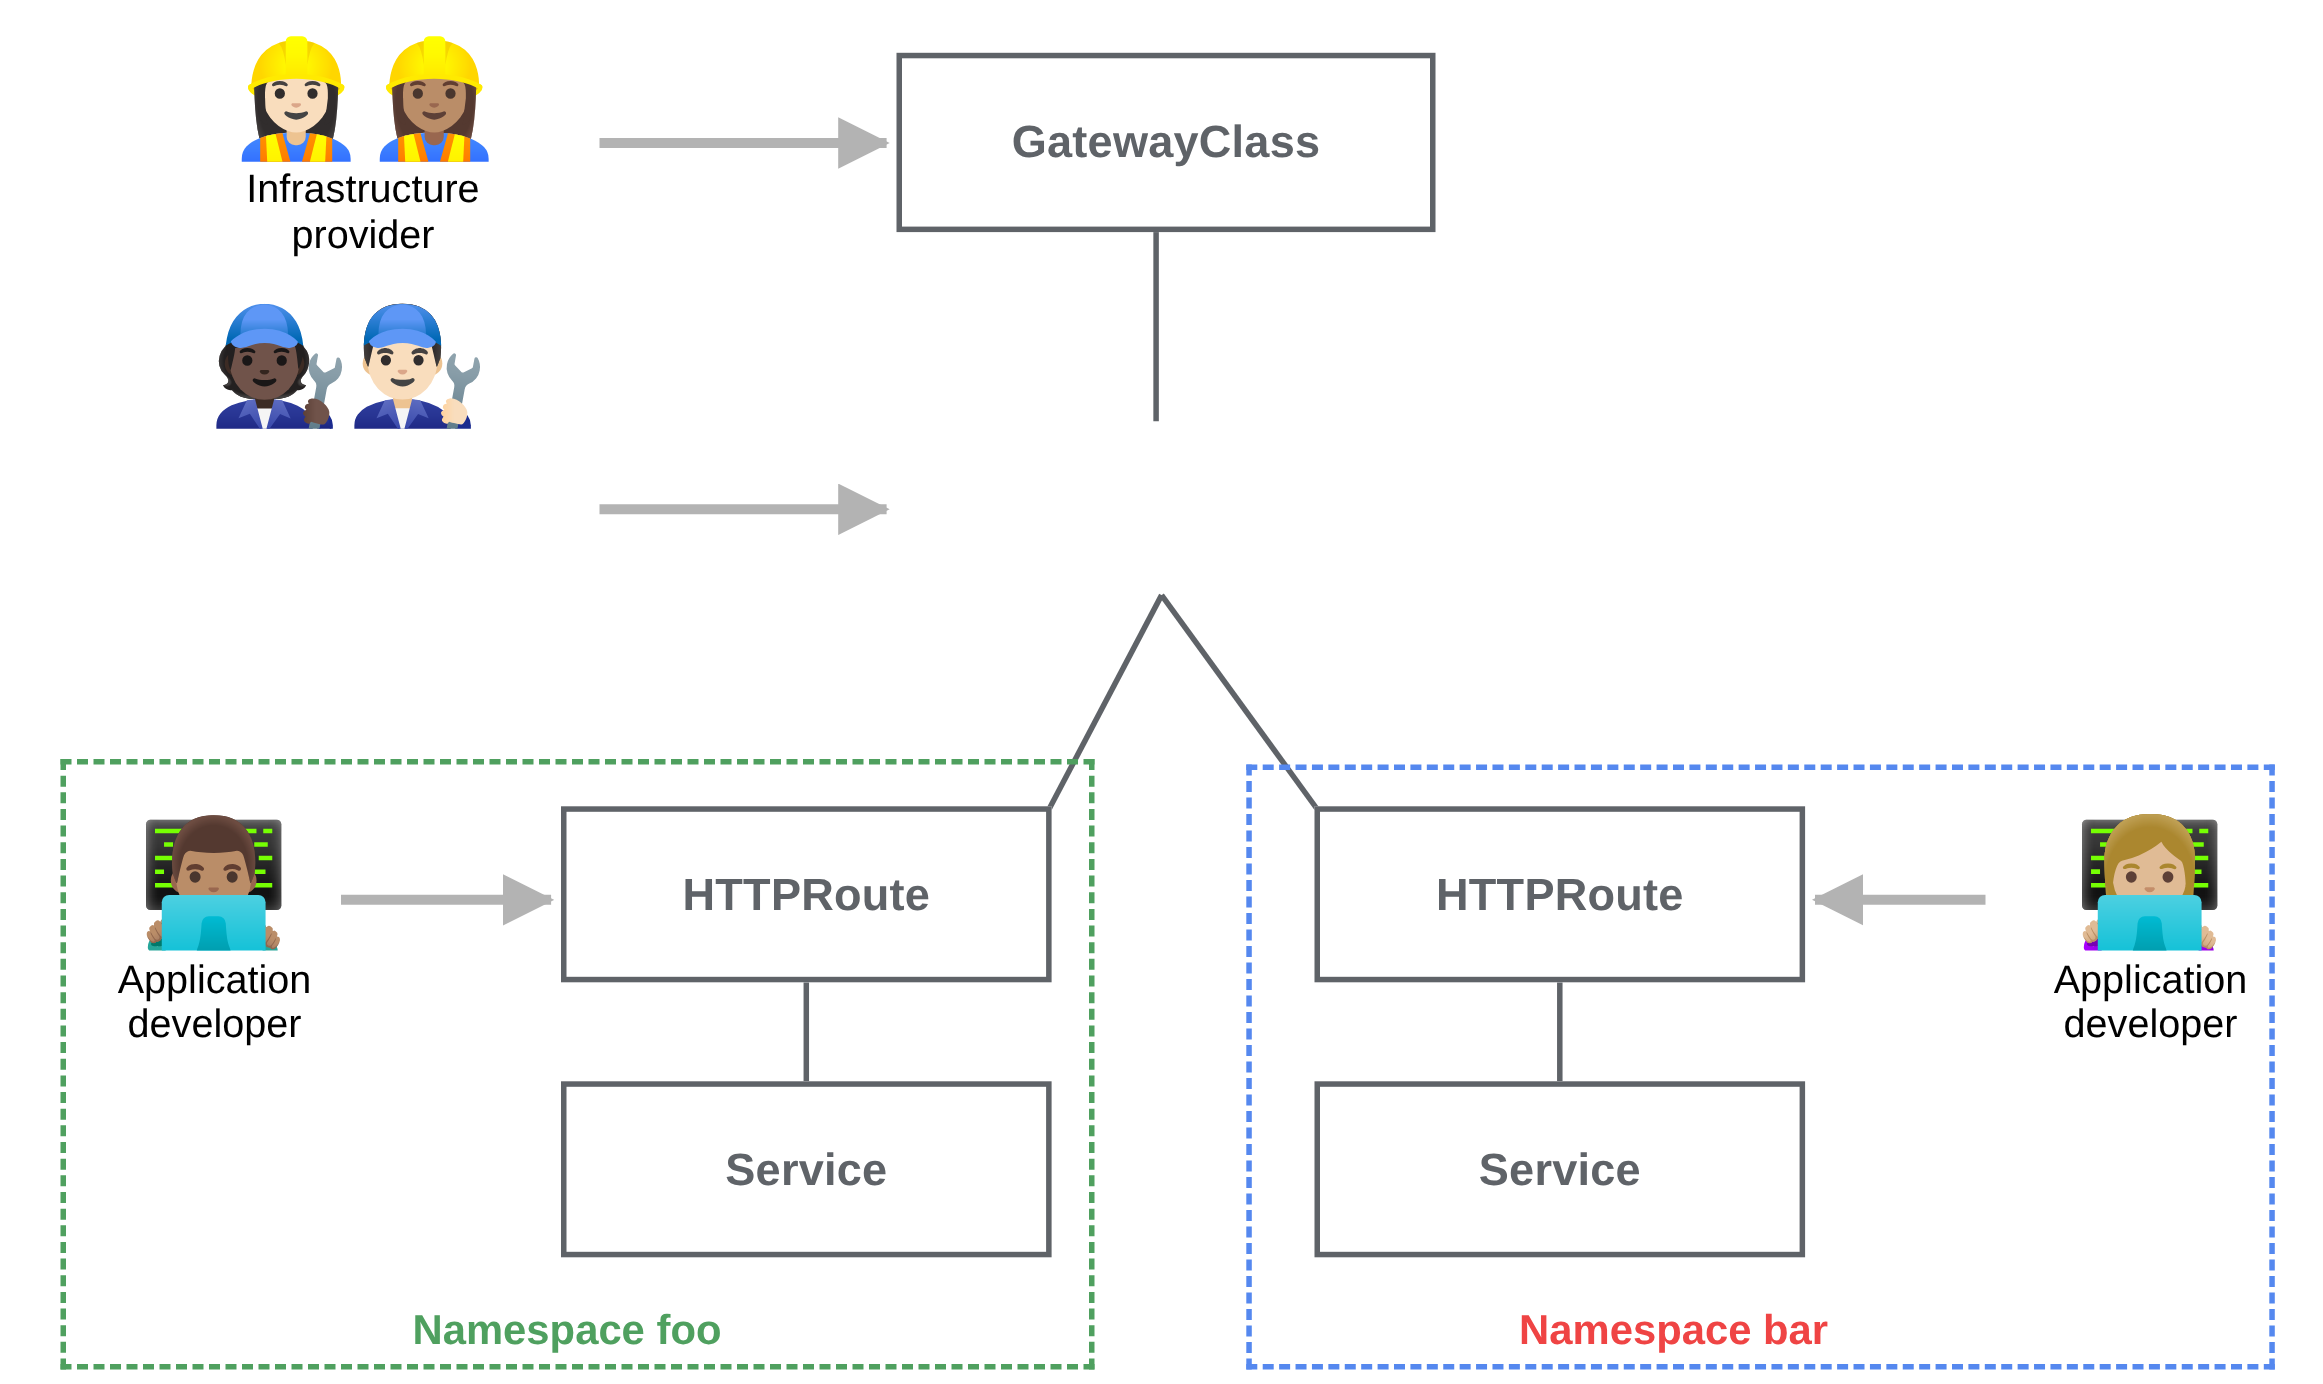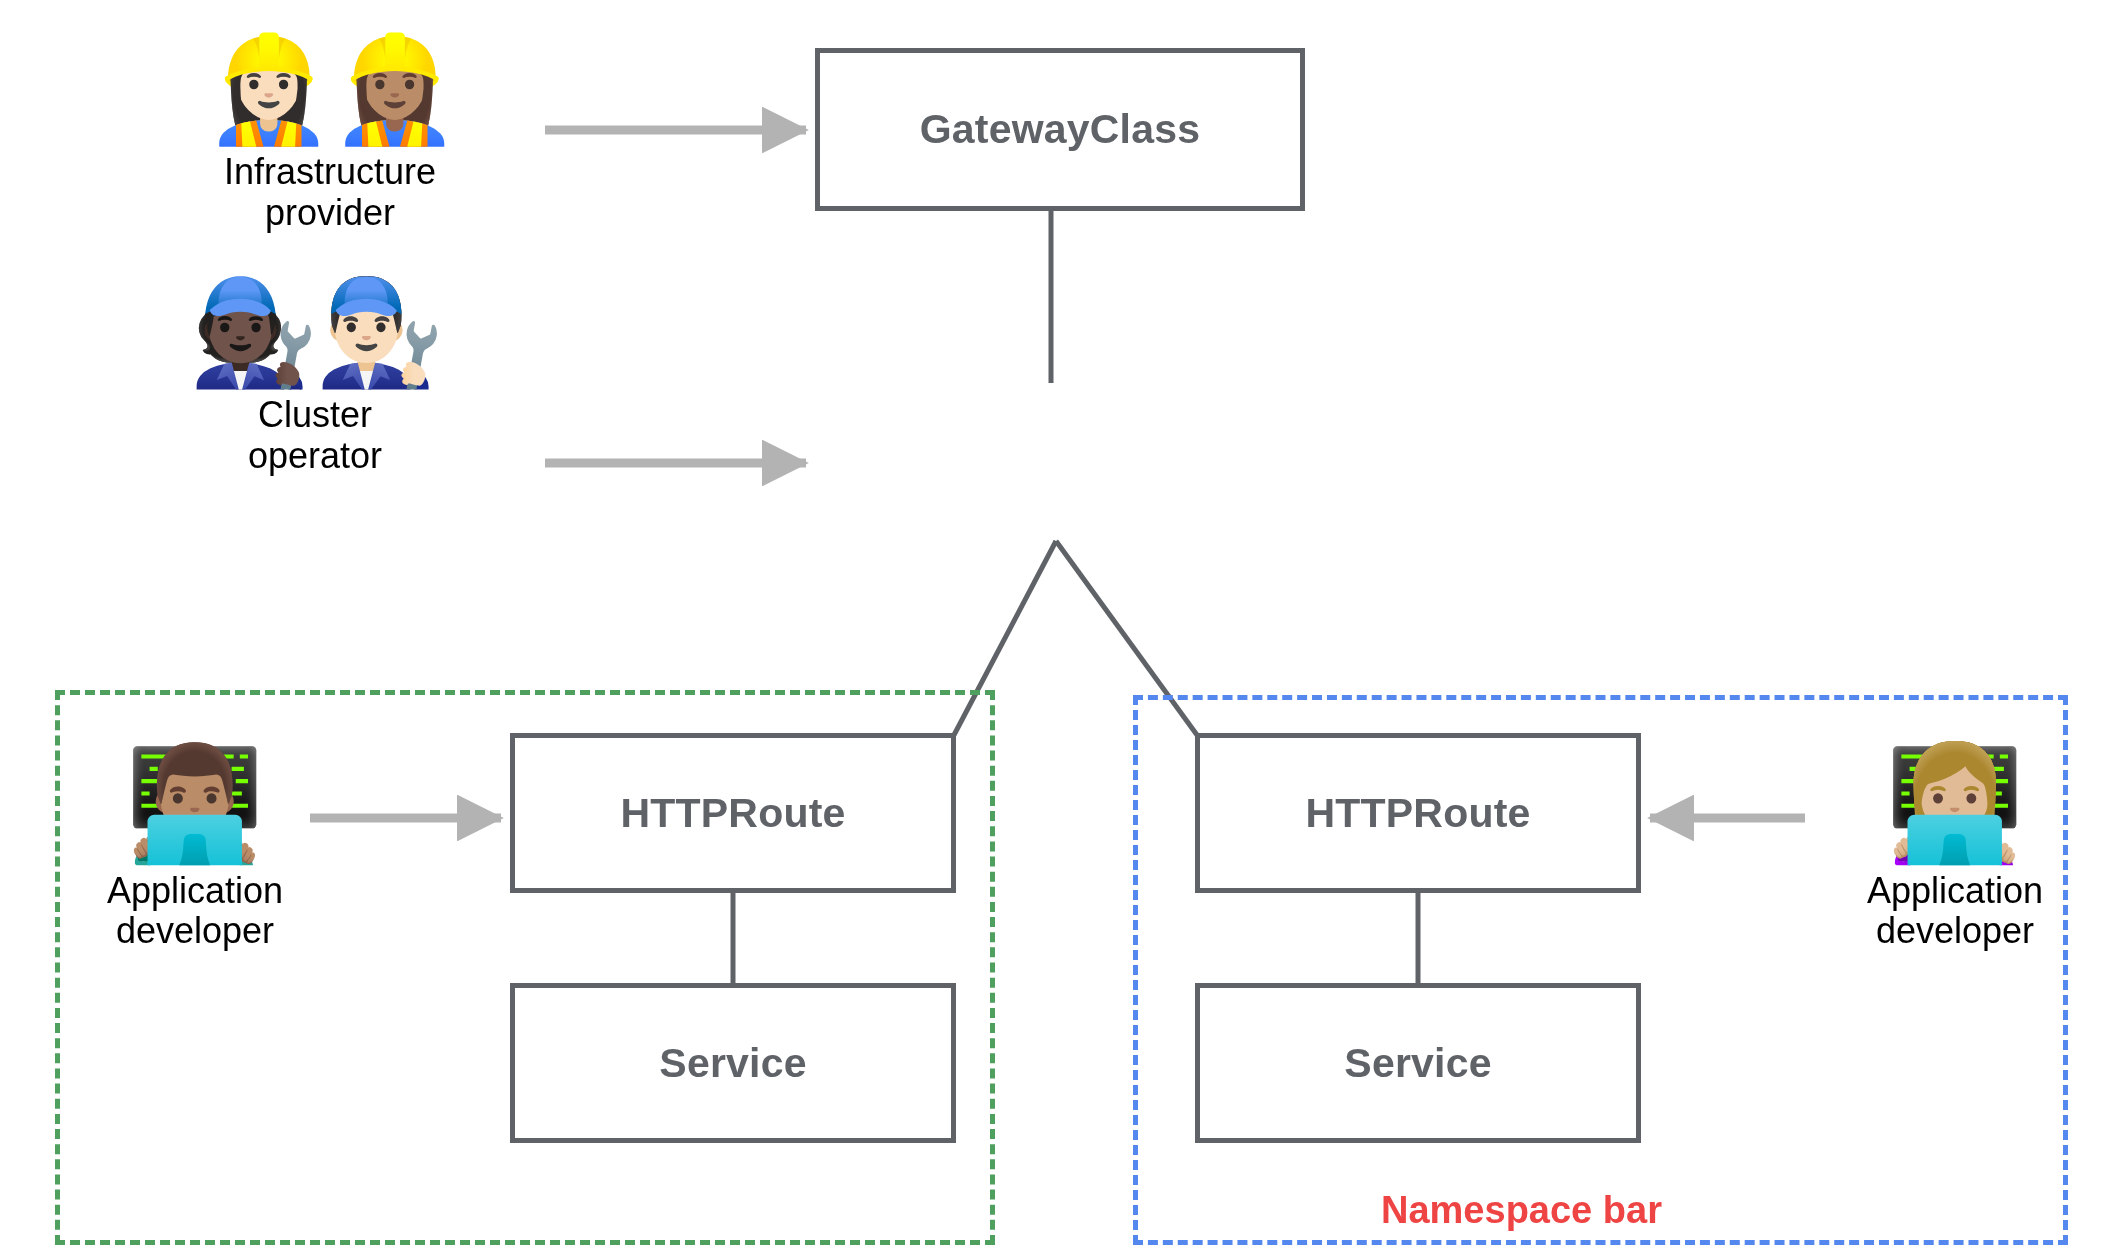--- a/index.html
+++ b/index.html
@@ -136,20 +136,21 @@
     <line x1="733" y1="893" x2="733" y2="983" stroke="#5f6368" stroke-width="5"></line>
     <line x1="1418" y1="893" x2="1418" y2="983" stroke="#5f6368" stroke-width="5"></line>
 
     <line x1="545" y1="130" x2="806" y2="130" stroke="#b3b3b3" stroke-width="9" marker-end="url(#arrow-right)"></line>
     <line x1="545" y1="463" x2="806" y2="463" stroke="#b3b3b3" stroke-width="9" marker-end="url(#arrow-right)"></line>
     <line x1="310" y1="818" x2="501" y2="818" stroke="#b3b3b3" stroke-width="9" marker-end="url(#arrow-right)"></line>
     <line x1="1805" y1="818" x2="1650" y2="818" stroke="#b3b3b3" stroke-width="9" marker-end="url(#arrow-right)"></line>
   </svg>
 
   <div class="namespace-frame" id="ns-foo"></div>
+  <div class="namespace-label" id="ns-foo-label">Namespace foo</div>
 
   <div class="namespace-frame" id="ns-bar"></div>
   <div class="namespace-label" id="ns-bar-label">Namespace bar</div>
 
   <div class="node-box" id="box-gatewayclass">
     <span class="node-label">GatewayClass</span>
   </div>
 
 
   <div class="node-box" id="box-httproute-foo">
@@ -169,22 +170,20 @@
   </div>
 
   <div class="persona" id="persona-infra">
     <div class="persona-emojis">👷🏻‍♀️👷🏽‍♀️</div>
     <div class="persona-caption">Infrastructure
 provider</div>
   </div>
 
   <div class="persona" id="persona-cluster">
     <div class="persona-emojis">🧑🏿‍🔧👨🏻‍🔧</div>
-    <div class="persona-caption">Cluster
-operator</div>
   </div>
 
   <div class="persona" id="persona-dev-foo">
     <div class="persona-emojis single">👨🏽‍💻</div>
     <div class="persona-caption">Application
 developer</div>
   </div>
 
   <div class="persona" id="persona-dev-bar">
     <div class="persona-emojis single">👩🏼‍💻</div>

